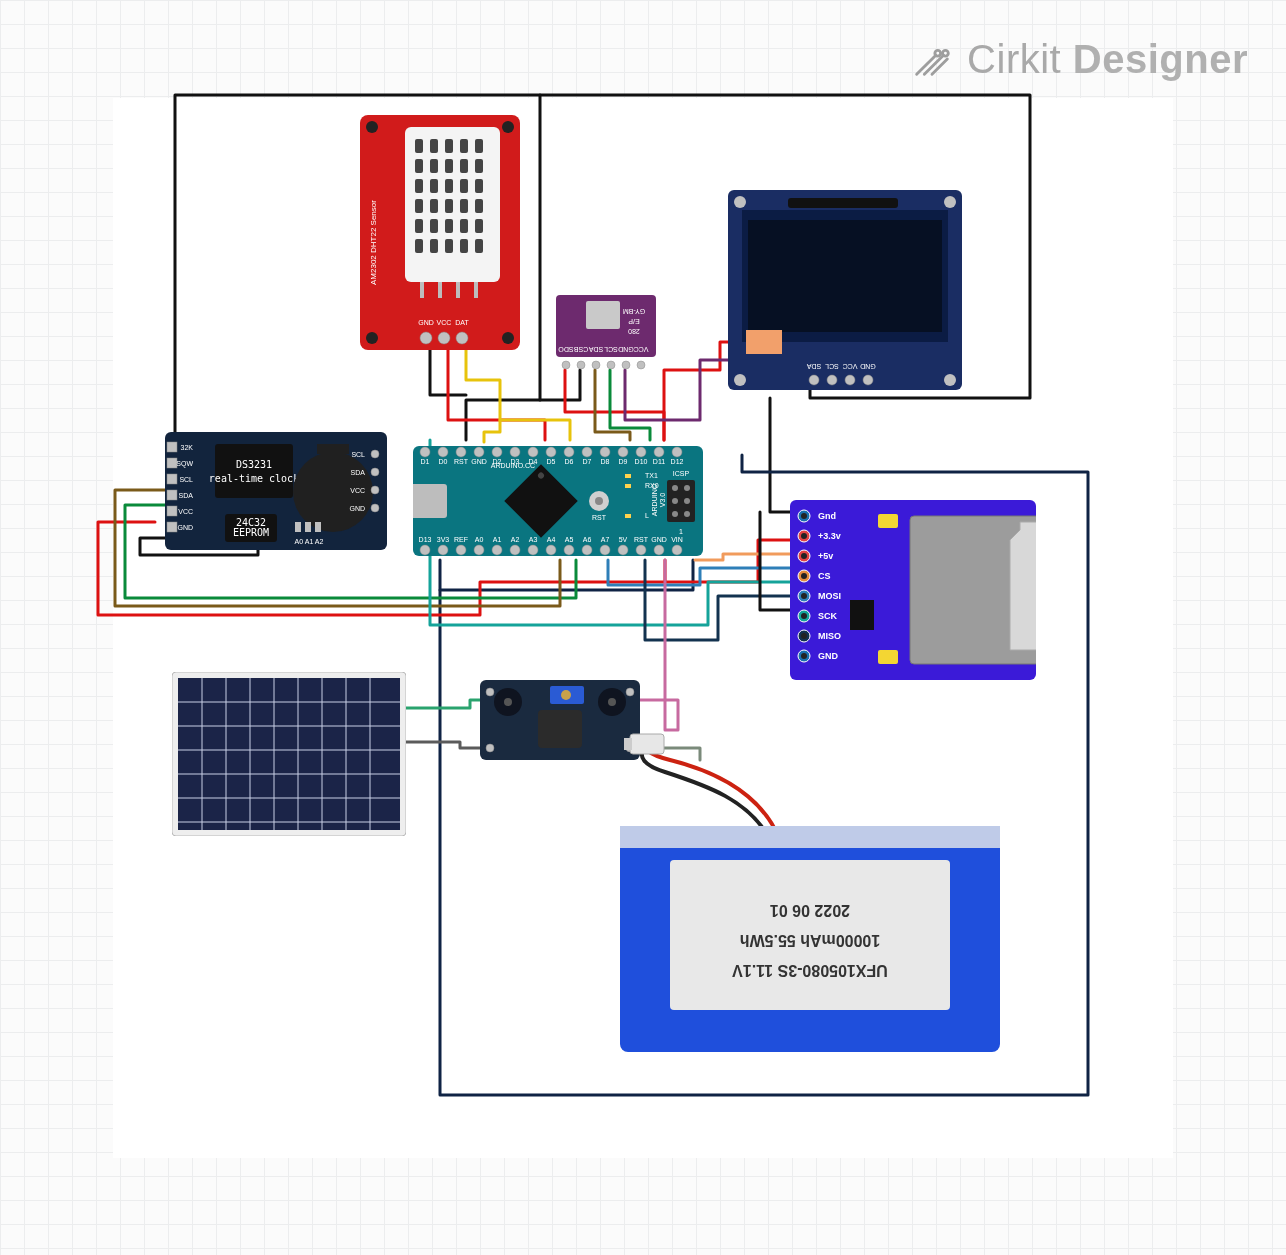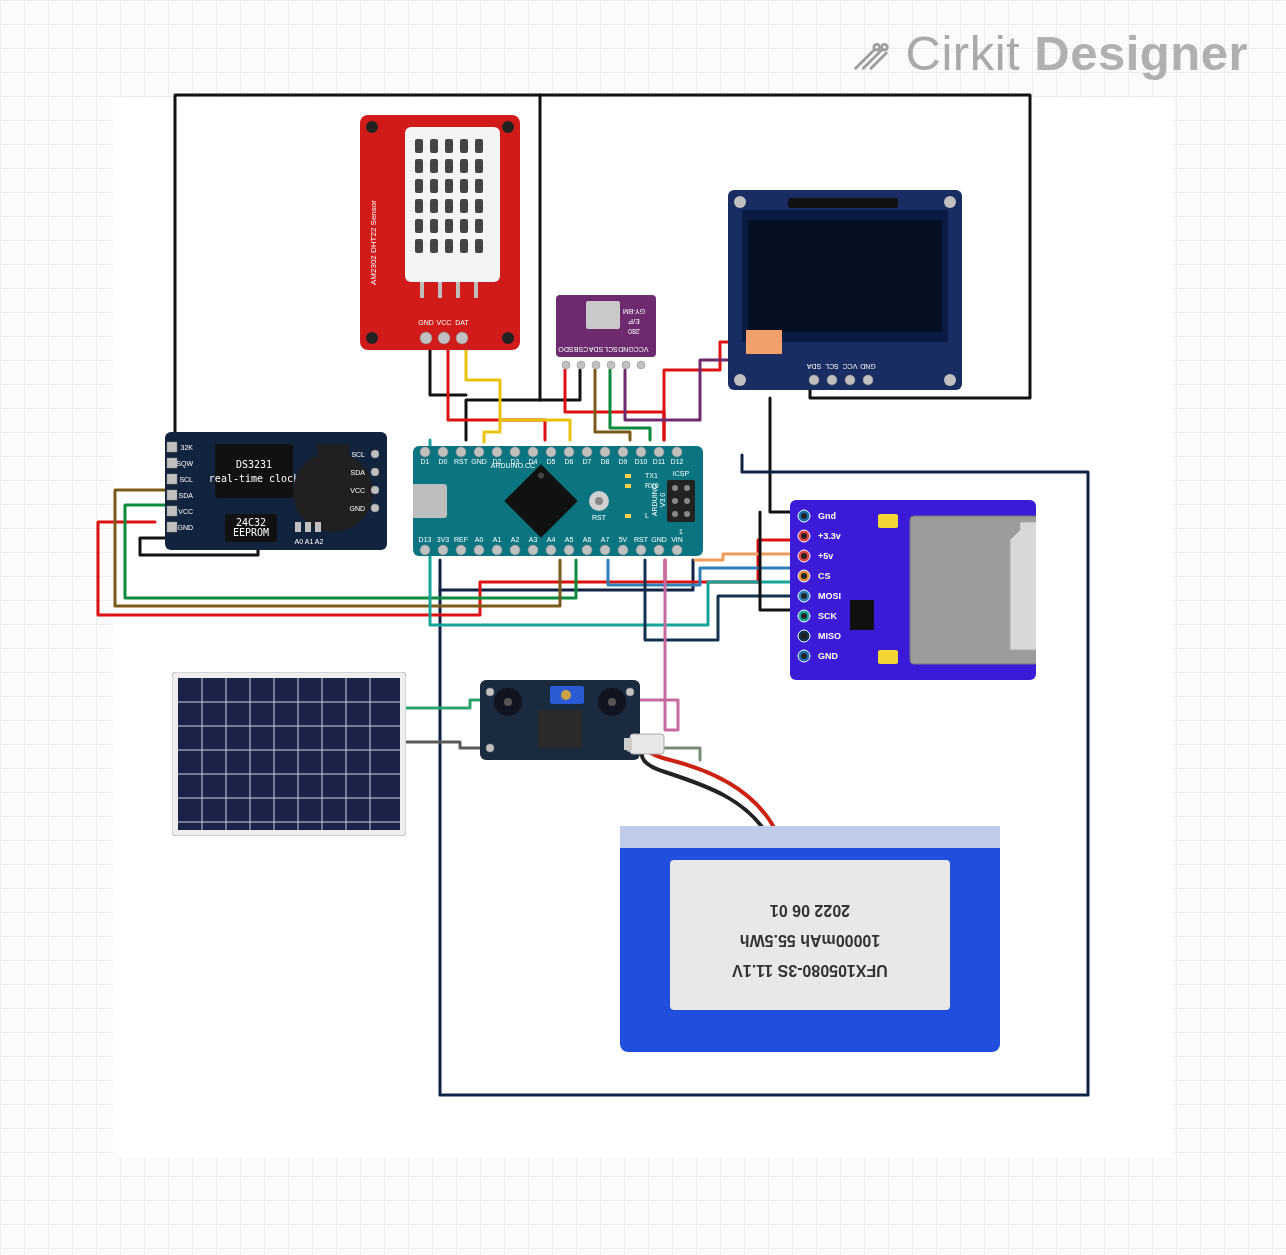--- a/index.html
+++ b/index.html
@@ -24,23 +24,23 @@
     position: absolute;
     left: 50%;
     top: 50%;
     transform: translate(-50%, -50%);
     width: 1060px;
     height: 1060px;
     background: #fff;
   }
   .logo {
     position: absolute;
-    top: 25px;
+    top: 36px;
     right: 38px;
-    font-size: 49px;
+    font-size: 40px;
     letter-spacing: .5px;
     color: #a9a9a9;
     font-weight: 300;
     display: flex;
     align-items: center;
     gap: 12px;
   }
   .logo .mark {
     width: 46px; height: 46px;
     color: #9e9e9e;

